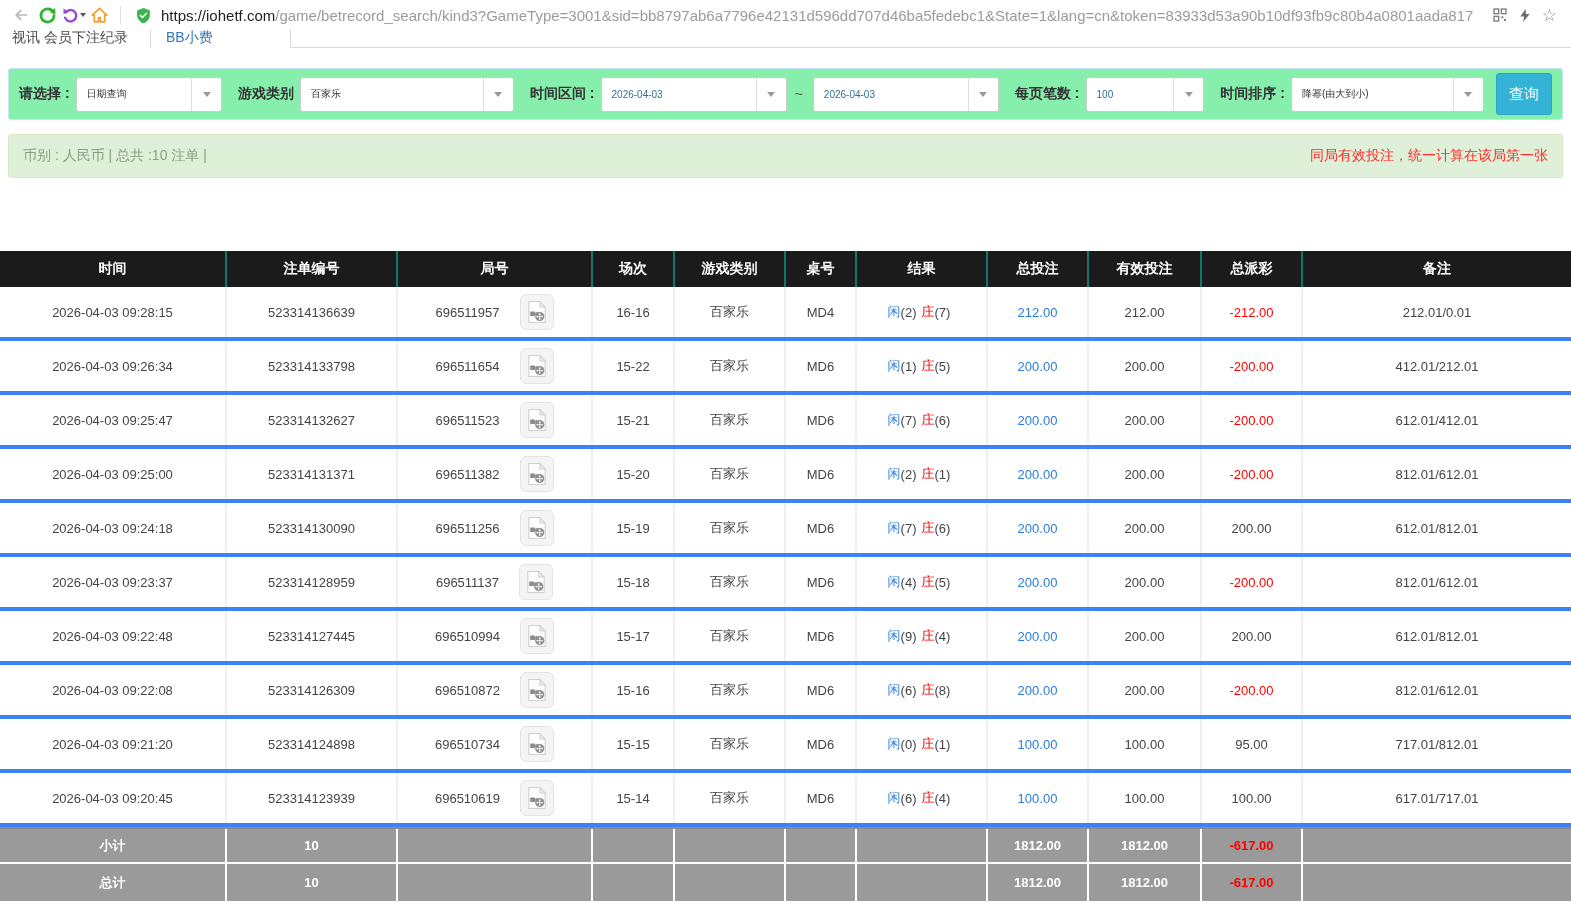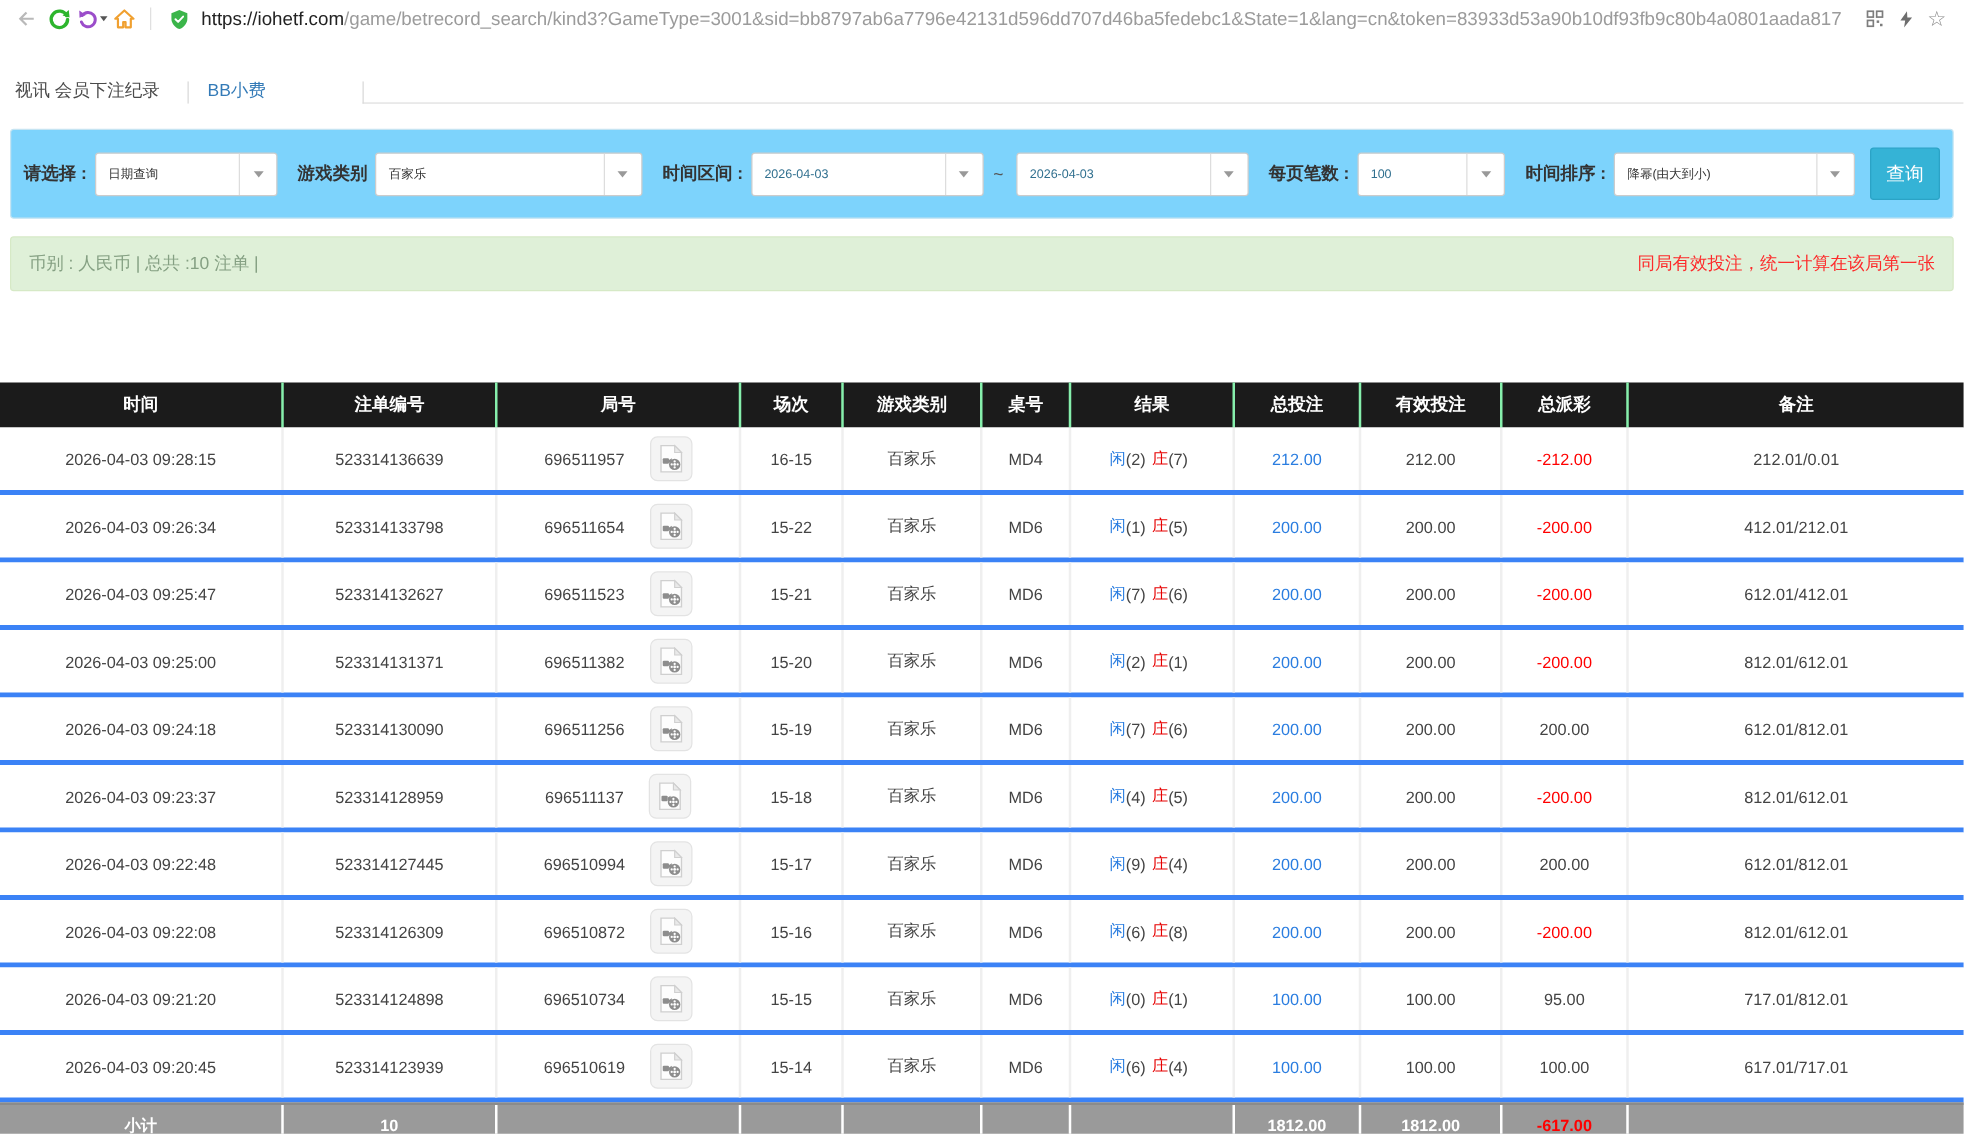--- a/index.html
+++ b/index.html
@@ -18,30 +18,30 @@
     white-space: nowrap; flex: 1; min-width: 0; }
   .url-main { color: #222; }
   .url-rest { color: #9b9b9b; }
   .url-icons { display: flex; align-items: center; gap: 10px; margin-left: 8px; flex: none; }
   .star-glyph { font-size: 17px; color: #8a8a8a; line-height: 1; }
   .undo-wrap { display: flex; align-items: center; }
   .caret-down-sm { width: 0; height: 0; border-left: 3px solid transparent;
     border-right: 3px solid transparent; border-top: 4px solid #555; margin-left: 1px; }
 
   
-  .tab-bar { height: 18px; position: relative; overflow: hidden; margin-top: 35px; }
+  .tab-bar { height: 18px; position: relative; overflow: hidden; }
   .tab-line { position: absolute; bottom: 0; left: 290px; right: 0; height: 1px; background: #d9d9d9; }
   .tab { position: absolute; top: -4px; font-size: 14px; line-height: 22px; cursor: pointer; }
   .tab-records { left: 12px; color: #4a4a4a; }
   .tab-tip { left: 166px; color: #337ab7; }
   .tab-vsep1 { position: absolute; left: 150px; top: 0; bottom: 0; width: 1px; background: #d9d9d9; }
   .tab-vsep2 { position: absolute; left: 290px; top: 0; bottom: 0; width: 1px; background: #d9d9d9; }
 
   
-  .filter-bar { margin: 20px 8px 0; height: 72px; background: #7dd3fc; border: 1px solid #c5e4f2;
+  .filter-bar { margin: 20px 8px 0; height: 52px; background: #86efac; border: 1px solid #c5e4f2;
     border-radius: 3px; display: flex; align-items: center; padding: 0 10px; }
   .flabel { font-size: 14px; font-weight: bold; color: #333; white-space: nowrap; }
   .select, .date-input { height: 35px; background: #fff; border: 1px solid #ccc; border-radius: 3px;
     display: flex; align-items: stretch; margin-left: 6px; cursor: pointer; }
   .sel-val { flex: 1; display: flex; align-items: center; padding: 0 10px; font-size: 10px;
     color: #333; white-space: nowrap; overflow: hidden; }
   .val-blue { color: #31708f; }
   .sel-arrow { width: 30px; border-left: 1px solid #ddd; display: flex; align-items: center;
     justify-content: center; }
   .caret { width: 0; height: 0; border-left: 4px solid transparent; border-right: 4px solid transparent;
@@ -58,21 +58,21 @@
     padding: 0 14px; font-size: 14px; }
   .info-left { color: #85a083; }
   .info-right { color: #fd2b2b; white-space: nowrap; overflow: hidden; }
 
   
   .bet-table { margin-top: 73px; width: 1571px; }
   .trow { display: grid;
     grid-template-columns: 227px 171px 195px 82px 111px 71px 131px 101px 113px 101px 1fr; }
   .thead-row { background: #1b1b1b; height: 36px; }
   .th { color: #fff; font-size: 14px; font-weight: bold; display: flex; align-items: center;
-    justify-content: center; border-right: 2px solid #86efac; }
+    justify-content: center; border-right: 2px solid #0f766e; }
   .th:last-child { border-right: none; }
   .body-row { height: 54px; background: #fff; border-bottom: 4px solid #3b82f6; }
   .td { display: flex; align-items: center; justify-content: center; font-size: 13px; color: #444;
     border-right: 2px solid #efefef; overflow: hidden; white-space: nowrap; }
   .td:last-child { border-right: none; }
   .cell-round span { margin-right: 20px; }
   .video-btn { width: 34px; height: 36px; background: #f4f4f4; border: 1px solid #e3e3e3;
     border-radius: 6px; display: flex; align-items: center; justify-content: center; cursor: pointer; }
   .player { color: #2a7de0; }
   .banker { color: #e60000; }
@@ -225,21 +225,21 @@
           <polygon points="9,14 11.5,12.5 11.5,17.5 9,16" fill="#8d8d8d"></polygon>
           <circle cx="14" cy="18" r="5" fill="#8d8d8d"></circle>
           <circle cx="14" cy="18" r="1.2" fill="#fff"></circle>
           <circle cx="14" cy="15.4" r="1" fill="#fff"></circle>
               <circle cx="14" cy="20.6" r="1" fill="#fff"></circle>
           <circle cx="11.4" cy="18" r="1" fill="#fff"></circle>
               <circle cx="16.6" cy="18" r="1" fill="#fff"></circle>
         </svg>
       </button>
     </div>
-    <div class="td">16-15</div>
+    <div class="td">16-16</div>
     <div class="td">百家乐</div>
     <div class="td">MD4</div>
     <div class="td cell-result">
       <span class="player">闲</span>
           <span class="num">(2)</span>
           <span class="banker">庄</span>
           <span class="num">(7)</span>
     </div>
     <div class="td total-bet">212.00</div>
     <div class="td">212.00</div>

